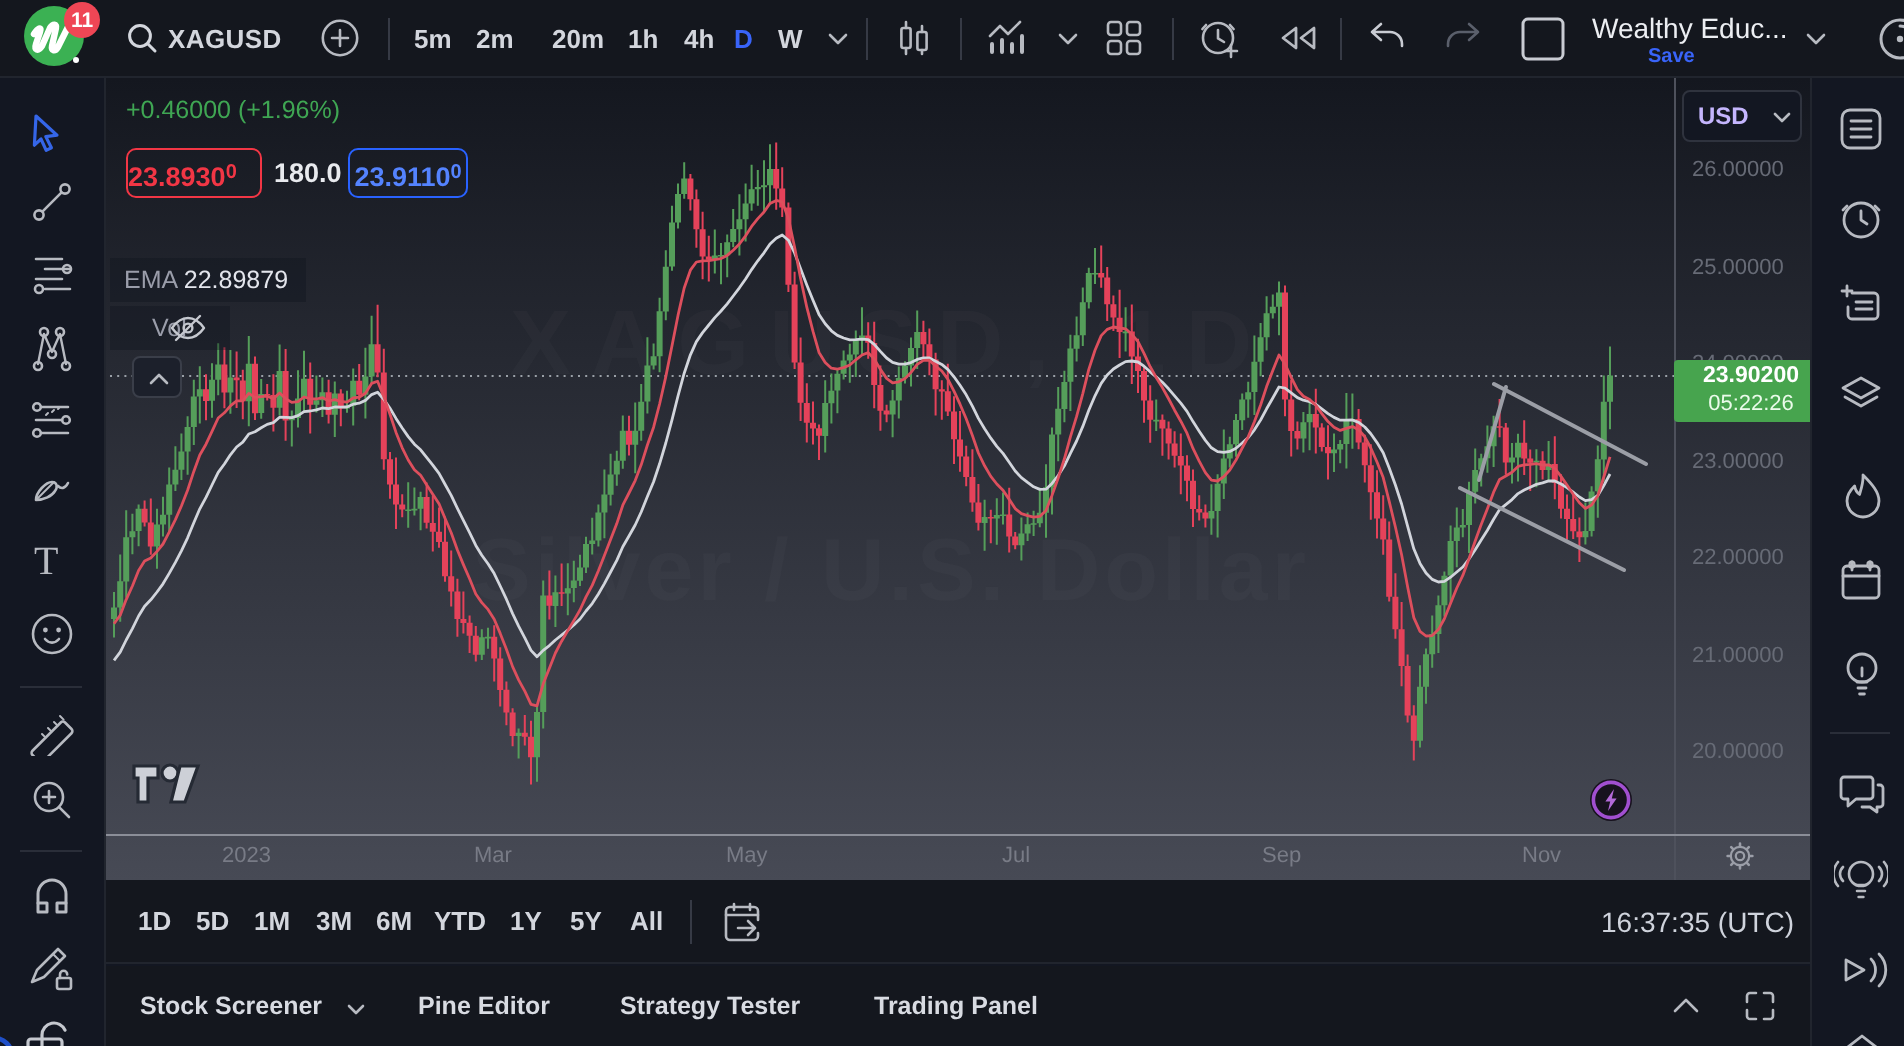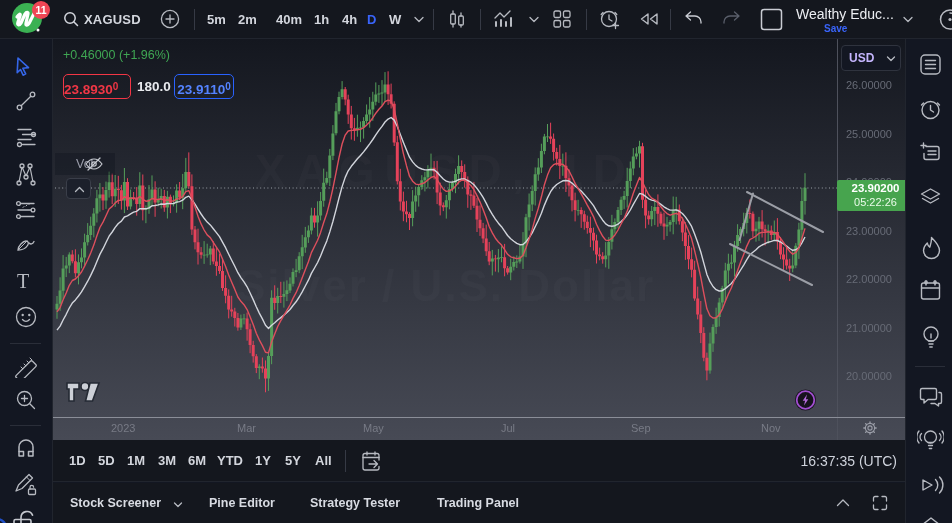--- a/index.html
+++ b/index.html
@@ -22,21 +22,21 @@
       <path d="M12 12l3.5 3.5" class="ic" style="stroke:#d3d6dd;stroke-width:1.5"></path>
     </svg>
   <div class="abs txt" style="left:84px;top:12px;font-size:13px;font-weight:bold;letter-spacing:.2px">XAGUSD</div>
   <svg class="abs" style="left:160px;top:9px" width="20" height="20" viewBox="0 0 20 20">
       <circle cx="10" cy="10" r="8.6" class="ic"></circle>
       <path d="M10 6v8M6 10h8" class="ic"></path>
     </svg>
   <div class="abs sep-v" style="left:194px;top:9px;height:21px"></div>
   <div class="abs txt" style="left:207px;top:12px;font-size:13px;font-weight:bold">5m</div>
   <div class="abs txt" style="left:238px;top:12px;font-size:13px;font-weight:bold">2m</div>
-  <div class="abs txt" style="left:276px;top:12px;font-size:13px;font-weight:bold">40m</div>
+  <div class="abs txt" style="left:276px;top:12px;font-size:13px;font-weight:bold">20m</div>
   <div class="abs txt" style="left:314px;top:12px;font-size:13px;font-weight:bold">1h</div>
   <div class="abs txt" style="left:342px;top:12px;font-size:13px;font-weight:bold">4h</div>
   <div class="abs" style="left:367px;top:12px;font-size:13px;font-weight:bold;color:#3964f9">D</div>
   <div class="abs txt" style="left:389px;top:12px;font-size:13px;font-weight:bold">W</div>
   <svg class="abs" style="left:412px;top:15px" width="14" height="9" viewBox="0 0 14 9">
       <path d="M3 2.5l4 4 4-4" class="ic"></path>
     </svg>
   <div class="abs sep-v" style="left:433px;top:9px;height:21px"></div>
   <svg class="abs" style="left:446px;top:8px" width="22" height="22" viewBox="0 0 22 22">
     <path d="M7 3v3M7 16v3M15 5v3M15 17v2" class="ic"></path>
@@ -229,20 +229,21 @@
       <path d="M2 3h12v6h-5v12H4V9H2z"></path>
         <circle cx="20" cy="6.5" r="4"></circle>
         <path d="M25 3h9l-6.5 18h-7z"></path>
     </g>
   </svg>
 
   <div class="abs" style="left:10px;top:9px;font-size:12.5px;color:#3fa653">+0.46000 (+1.96%)</div>
   <div class="abs" style="left:10px;top:35px;width:68px;height:25px;border:1px solid #f23645;border-radius:5px;line-height:23px;font-size:13.5px;font-weight:bold;color:#f23645">23.8930<span style="font-size:10px;vertical-align:4px">0</span></div>
   <div class="abs" style="left:84px;top:40px;font-size:13.5px;font-weight:bold;color:#e8eaee">180.0</div>
   <div class="abs" style="left:121px;top:35px;width:60px;height:25px;border:1px solid #2962ff;border-radius:5px;text-align:center;line-height:23px;font-size:13.5px;font-weight:bold;color:#5483ff">23.9110<span style="font-size:10px;vertical-align:4px">0</span></div>
+  <div class="abs" style="left:2px;top:90px;width:98px;height:22px;background:rgba(16,20,29,0.4);font-size:12.5px;line-height:22px"><span style="color:#9a9daa;margin-left:7px">EMA</span> <span style="color:#e3e5ec">22.89879</span></div>
   <div class="abs" style="left:2px;top:114px;width:60px;height:22px;background:rgba(16,20,29,0.4);font-size:12.5px;line-height:22px"><span style="color:#9a9daa;margin-left:21px">Vol</span></div>
   <svg class="abs" style="left:31px;top:116px" width="20" height="18" viewBox="0 0 20 18">
       <path d="M2 9c2.5-3.5 5-5 8-5s5.5 1.5 8 5c-2.5 3.5-5 5-8 5s-5.5-1.5-8-5z" class="ic" style="stroke:#c5c8cf;stroke-width:1.2"></path>
       <circle cx="10" cy="9" r="2.2" class="ic" style="stroke:#c5c8cf;stroke-width:1.2"></circle>
       <path d="M4 15L16 3" class="ic" style="stroke:#c5c8cf;stroke-width:1.2"></path>
     </svg>
 
   <div class="abs" style="left:13px;top:139px;width:25px;height:21px;background:#1c202b;border:1px solid #3a3e49;border-radius:4px">
     <svg class="abs" style="left:6px;top:6px" width="13" height="9" viewBox="0 0 13 9">
         <path d="M2.5 6.5L6.5 2.5l4 4" class="ic"></path>

